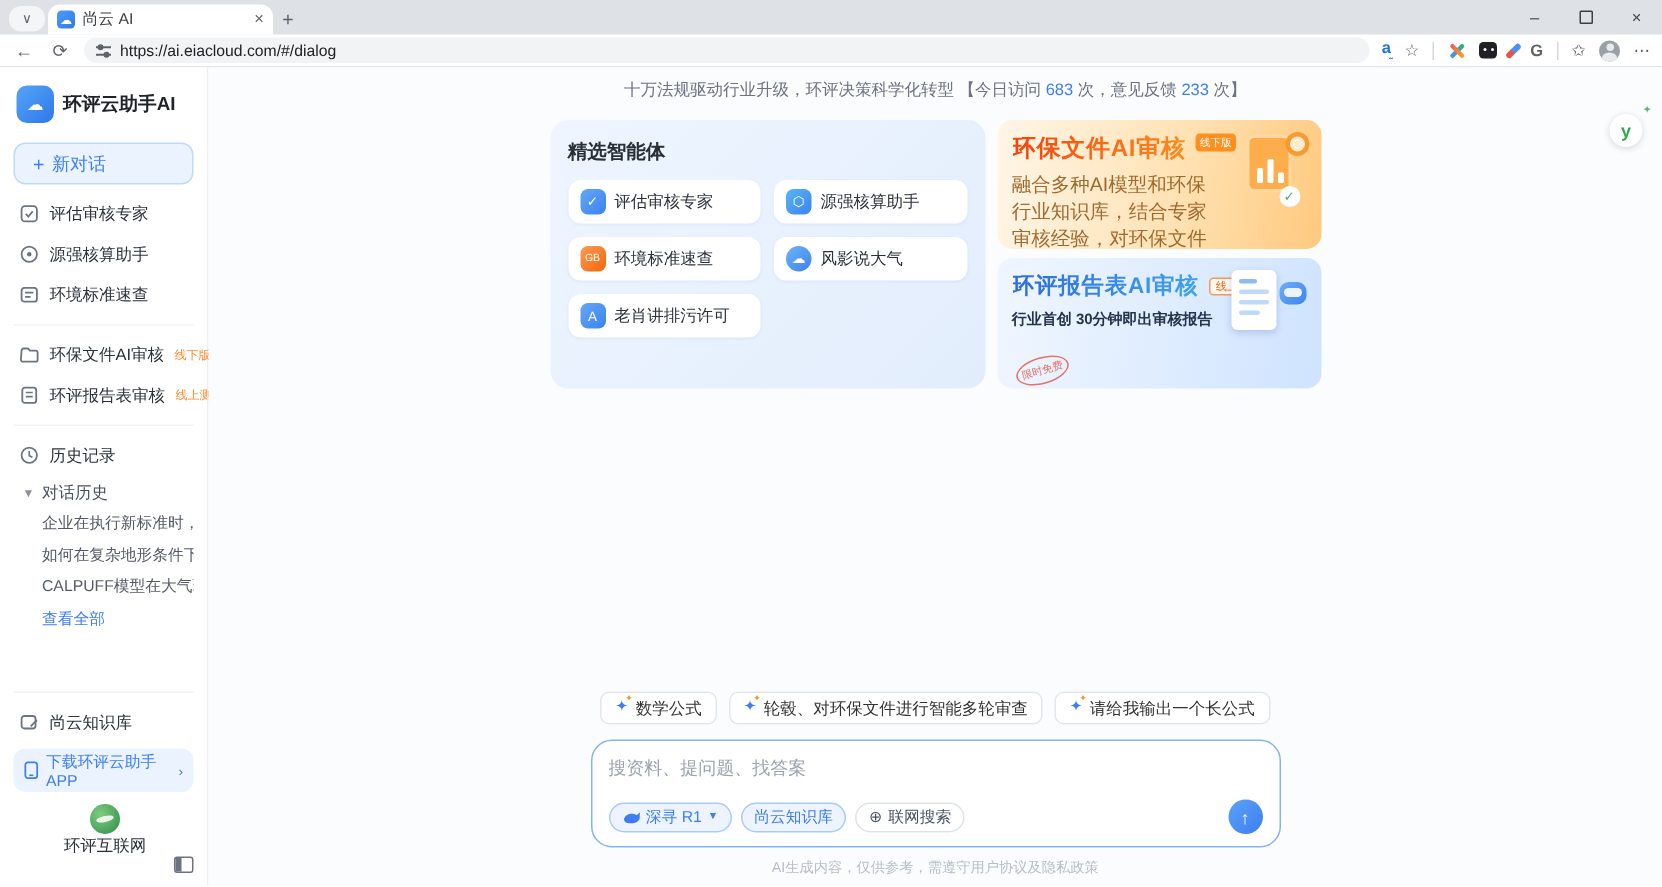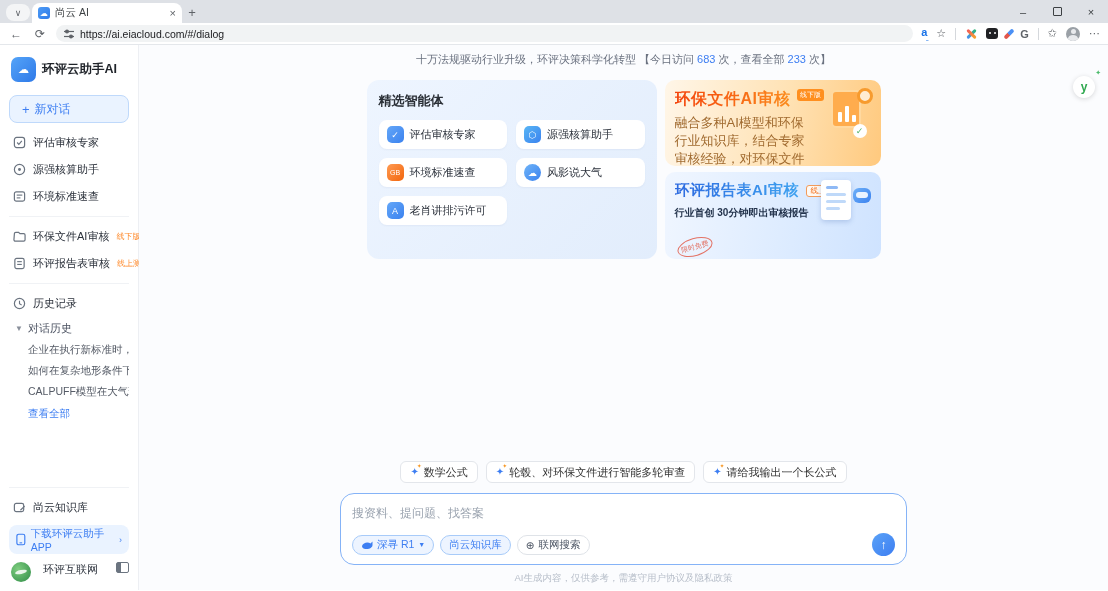--- a/index.html
+++ b/index.html
@@ -66,21 +66,21 @@
   .divider { height:1px; background:#F0F2F5; margin:6px 0; }
   .group-row { height:22px; display:flex; align-items:center; gap:5px; font-size:11px; color:#4A5160; padding-left:6px; }
   .caret { font-size:8px; color:#8A909B; }
   .hist-item { height:21px; line-height:21px; font-size:10.5px; color:#555B66; padding-left:19px;
     white-space:nowrap; overflow:hidden; cursor:pointer; }
   .view-all { height:22px; line-height:22px; font-size:10.5px; color:#3D7EF2; padding-left:19px; cursor:pointer; }
   .side-bottom { margin-top:auto; }
   .app-btn { height:29px; border-radius:8px; background:#EAF3FF; display:flex; align-items:center; gap:5px;
     padding:0 7px; font-size:10.5px; color:#3D7EF2; margin:4px 0 8px; cursor:pointer; }
   .app-btn .chev { margin-left:auto; font-size:9px; }
-  .brand-row { display:flex; gap:12px; padding-left:2px; }
+  .brand-row { display:flex; align-items:center; gap:0; padding-left:2px;flex-direction:column; }
   .brand-logo { width:20px; height:20px; border-radius:50%; background:radial-gradient(circle at 35% 35%,#7ECD7F,#2E8B46);
     position:relative; }
   .brand-logo::after { content:""; position:absolute; left:4px; top:8px; width:12px; height:4px;
     border-radius:50%; background:rgba(255,255,255,.85); transform:rotate(-12deg); }
   .brand-label { font-size:11px; color:#2B313B; }
   .collapse-ic { margin-left:auto; width:13px; height:11px; border:1.2px solid #6B7480; border-radius:2px; position:relative; }
   .collapse-ic::before { content:""; position:absolute; left:0; top:0; width:4px; height:100%; background:#6B7480; }
 
   
   .main { flex:1; background:#FBFCFE; display:flex; flex-direction:column; align-items:center; position:relative; }
@@ -145,21 +145,21 @@
   .illus2 .robot::before { content:""; position:absolute; left:3px; top:4px; width:12px; height:6px;
     border-radius:3px; background:#EAF3FF; }
 
   .bottom-cluster { margin-top:auto; display:flex; flex-direction:column; align-items:center; }
   .chips-row { display:flex; gap:8px; }
   .chip { height:22px; display:flex; align-items:center; gap:5px; background:#fff; border:1px solid #E3E6EB;
     border-radius:6px; padding:0 9px; font-size:11px; color:#333; cursor:pointer; }
   .spark { position:relative; color:#3D7EF2; font-size:10px; line-height:1; }
   .spark::after { content:"\2726"; position:absolute; right:-3px; top:-4px; font-size:6px; color:#F7941D; }
 
-  .input-box { width:567px; margin-top:10px; background:#fff; border:1.5px solid #85B3F7; border-radius:14px;
+  .input-box { width:460px; margin-top:10px; background:#fff; border:1.5px solid #85B3F7; border-radius:14px;
     padding:9px 11px 8px; }
   .query-input { width:100%; border:none; outline:none; font-size:12px; color:#333;
     font-family:"Liberation Sans","DejaVu Sans",sans-serif; background:transparent; }
   .query-input::placeholder { color:#9AA3AF; }
   .input-row { display:flex; align-items:center; gap:6px; margin-top:12px; }
   .pill { height:20px; display:flex; align-items:center; gap:4px; border-radius:11px; font-size:10.5px;
     padding:0 8px; cursor:pointer; }
   .pill-blue { background:#EDF4FF; border:1px solid #A8CBF9; color:#3D7EF2; }
   .pill-gray { background:#fff; border:1px solid #DFE3E8; color:#4A5362; }
   .pill .chev { font-size:7px; }
@@ -323,21 +323,21 @@
         <span class="collapse-ic"></span>
       </div>
     </div>
   </div>
 
   <div class="main">
     <div class="hero-sub">
       <span>十万法规驱动行业升级，环评决策科学化转型</span>
       <span>【今日访问</span>
       <span class="num">683</span>
-      <span>次，查看全部</span>
+      <span>次，意见反馈</span>
       <span class="num">233</span>
       <span>次】</span>
     </div>
 
     <div class="cards-row">
       <div class="agents-card">
         <div class="agents-title">精选智能体</div>
         <div class="agents-grid">
           <div class="agent-chip">
             <span class="a-ic a-blue">✓</span>

